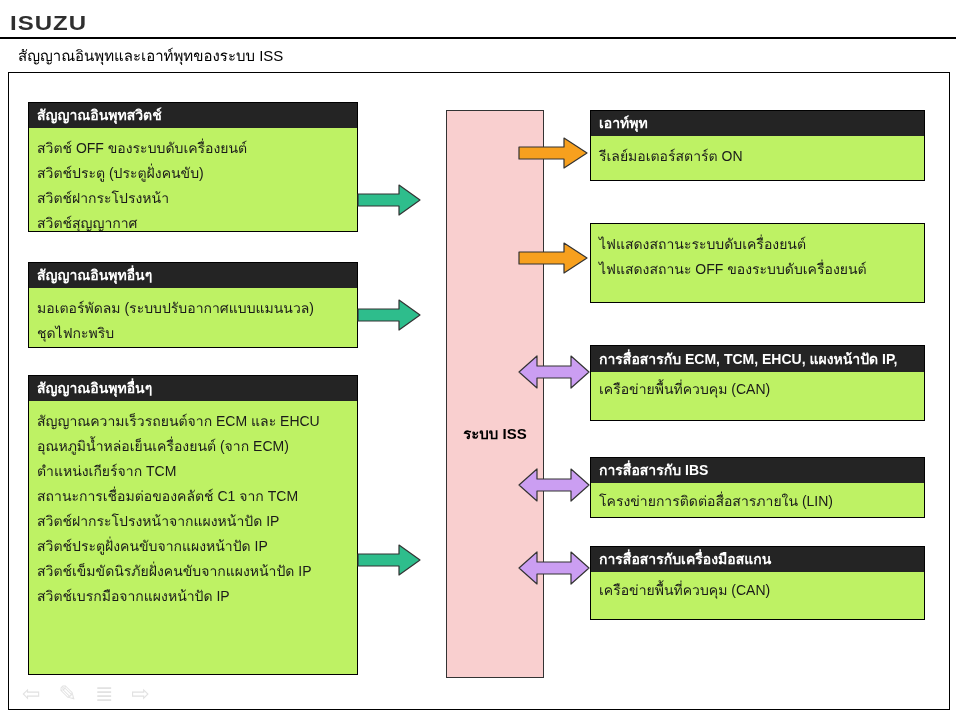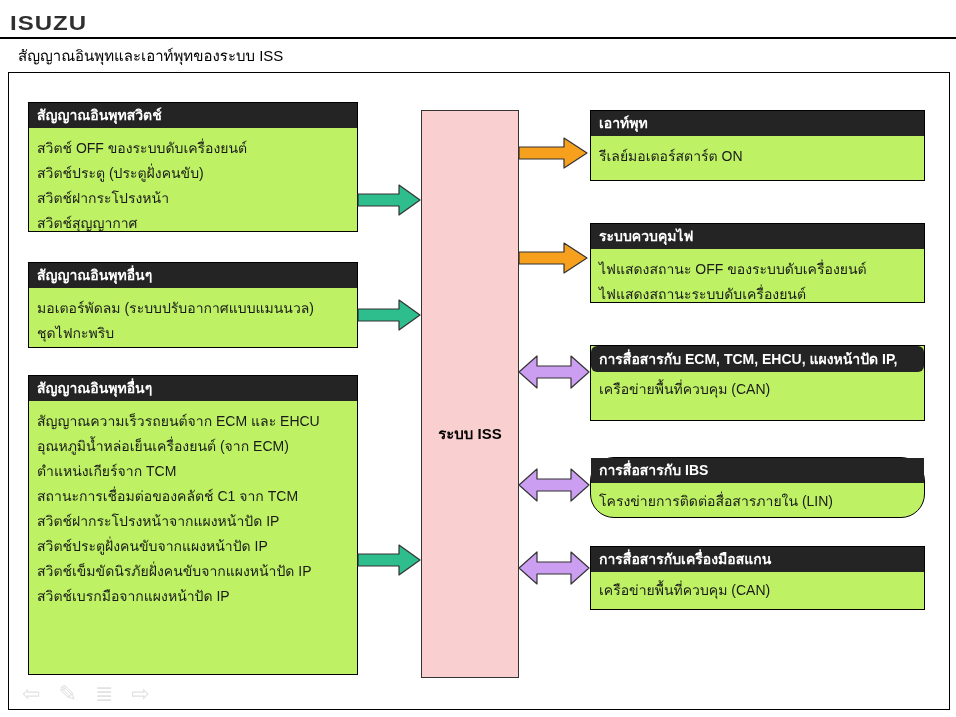--- a/index.html
+++ b/index.html
@@ -44,21 +44,21 @@
     flex:0 0 auto;
   }
   .box-body {
     flex:1 1 auto;
     padding:8px 8px; font-size:14px; line-height:25px; color:#1a1a1a;
   }
   .box-body .item { white-space:nowrap; }
 
   
   .center-box {
-    left:421px; top:110px; width:98px; height:568px;
+    left:446px; top:110px; width:98px; height:568px;
     background:var(--pink,#f9cfcf);
     border:1px solid #333;
   }
   .center-label {
     position:absolute; left:0; top:57%; width:100%;
     transform:translateY(-50%);
     text-align:center; font-weight:bold; font-size:15px; color:#000;
   }
 
   
@@ -123,42 +123,41 @@
 </div>
 
 <div class="box" style="left:590px; top:110px; width:335px; height:71px;justify-content:space-between;">
   <div class="box-header">เอาท์พุท</div>
   <div class="box-body">
     <div class="item">รีเลย์มอเตอร์สตาร์ต ON</div>
   </div>
 </div>
 
 <div class="box" style="left:590px; top:223px; width:335px; height:80px;">
-  <div class="box-header">ระบบควบคุมไฟ</div>
   <div class="box-body">
+    <div class="item">ไฟแสดงสถานะระบบดับเครื่องยนต์</div>
     <div class="item">ไฟแสดงสถานะ OFF ของระบบดับเครื่องยนต์</div>
-    <div class="item">ไฟแสดงสถานะระบบดับเครื่องยนต์</div>
   </div>
 </div>
 
 <div class="box" style="left:590px; top:345px; width:335px; height:76px;">
-  <div class="box-header" style="line-height:20px;border-radius:6px;">การสื่อสารกับ ECM, TCM, EHCU, แผงหน้าปัด IP,</div>
+  <div class="box-header" style="line-height:20px;">การสื่อสารกับ ECM, TCM, EHCU, แผงหน้าปัด IP,</div>
   <div class="box-body" style="line-height:18px;">
     <div class="item">เครือข่ายพื้นที่ควบคุม (CAN)</div>
   </div>
 </div>
 
-<div class="box" style="left:590px; top:457px; width:335px; height:61px;border-radius:24px;">
+<div class="box" style="left:590px; top:457px; width:335px; height:61px;">
   <div class="box-header">การสื่อสารกับ IBS</div>
   <div class="box-body" style="line-height:20px;">
     <div class="item">โครงข่ายการติดต่อสื่อสารภายใน (LIN)</div>
   </div>
 </div>
 
-<div class="box" style="left:590px; top:546px; width:335px; height:64px;">
+<div class="box" style="left:590px; top:546px; width:335px; height:74px;">
   <div class="box-header">การสื่อสารกับเครื่องมือสแกน</div>
   <div class="box-body" style="line-height:20px;">
     <div class="item">เครือข่ายพื้นที่ควบคุม (CAN)</div>
   </div>
 </div>
 
 <svg class="arrow green" style="left:358px; top:185px;" width="63" height="30">
   <polygon points="0,9 41,9 41,0 62,15 41,30 41,21 0,21"></polygon>
 </svg>
 <svg class="arrow green" style="left:358px; top:300px;" width="63" height="30">

